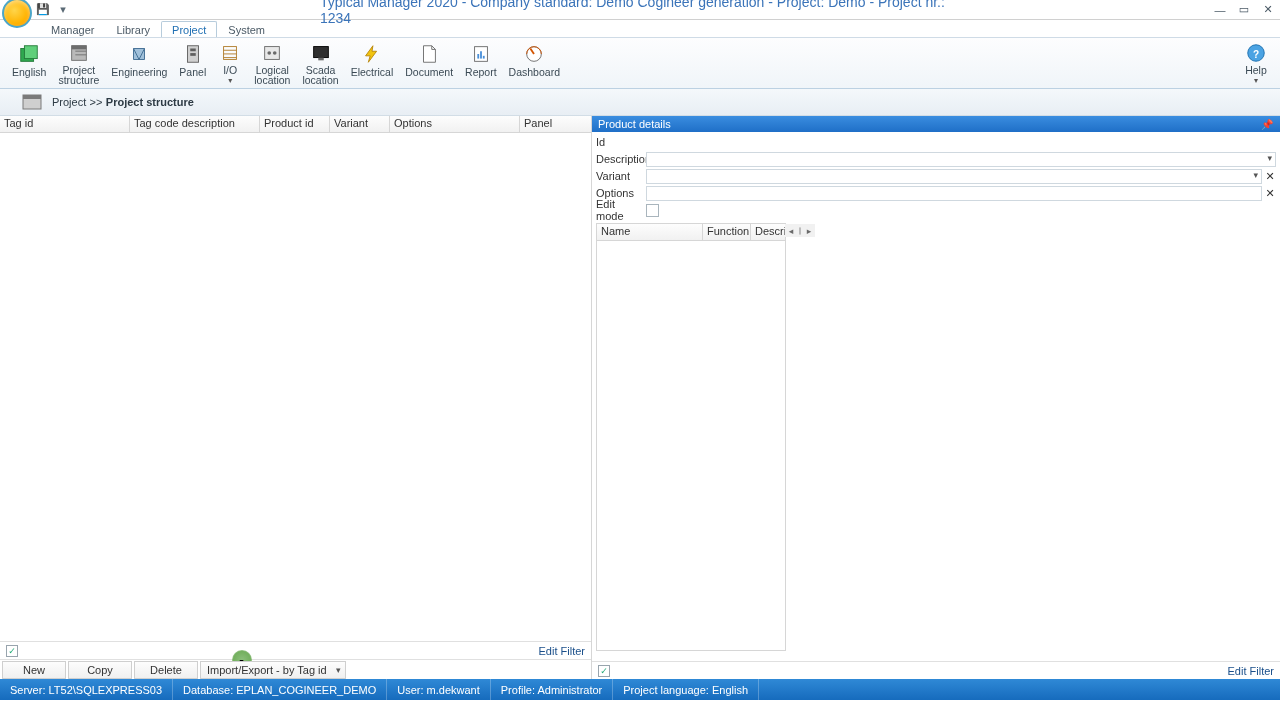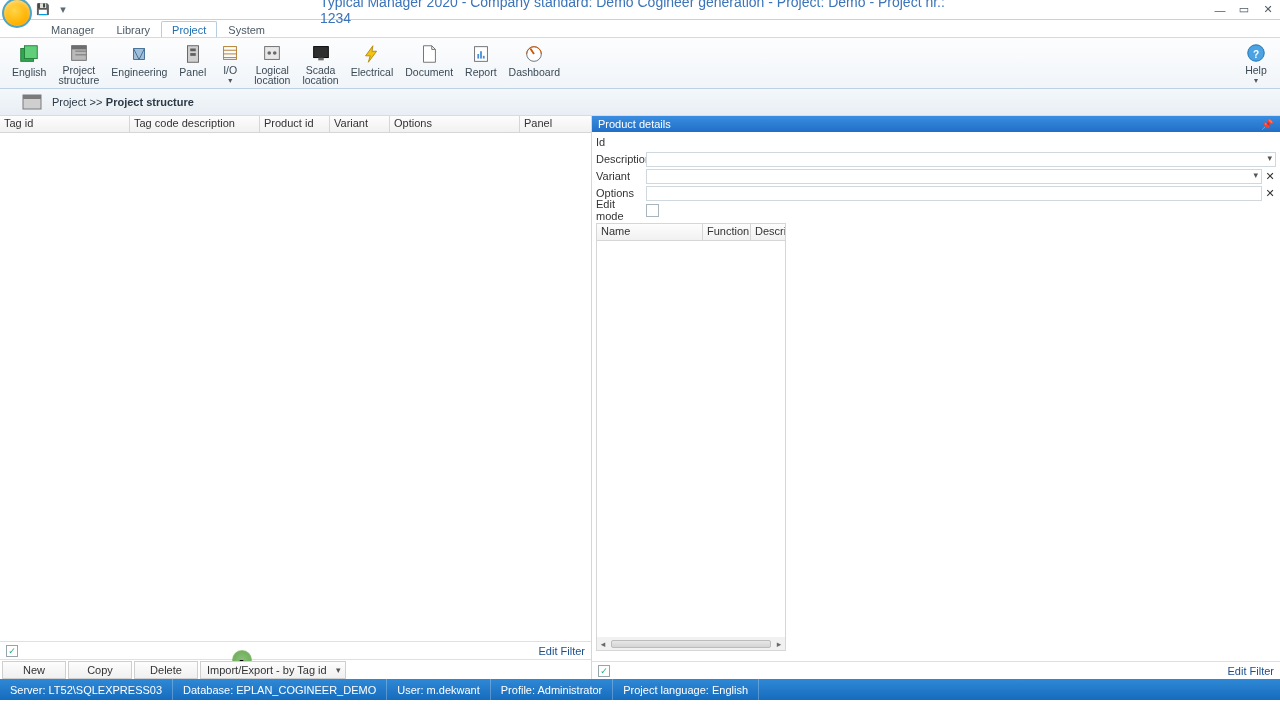--- a/index.html
+++ b/index.html
@@ -63,21 +63,21 @@
 .panel-title .pin { margin-left:auto; font-size:10px; }
 .form-rows { padding:2px 4px; }
 .form-row { display:flex; align-items:center; height:16px; margin-bottom:1px; }
 .form-row .lab { width:40px; color:#333; }
 .form-row .lab.w { width:48px; }
 .form-row .field { flex:1; height:15px; border:1px solid #cfd8df; background:#fff; margin-left:2px; position:relative;}
 .form-row .field.dd::after { content:"▾"; position:absolute; right:3px; top:0; font-size:9px; color:#555;}
 .form-row .clear-x { width:14px; text-align:center; color:#333; padding-left:2px; }
 .form-row .chkbox { width:13px; height:13px; border:1px solid #a9b5bd; margin-left:2px; background:#fff;}
 .sub-grid-wrap { flex:1; display:flex; flex-direction:column; margin:2px 4px 0; }
-.sub-grid { display:flex; flex-direction:column; border:1px solid #d6d6d6; width:190px; height:428px; }
+.sub-grid { display:flex; border:1px solid #d6d6d6; width:190px; height:428px; }
 .sub-grid .grid-head { background:linear-gradient(#fdfdfd,#f1f1f1); }
 .sub-grid .grid-body { flex:1; }
 .sub-grid .hscroll { height:13px; background:#f1f1f1; display:flex; align-items:center; }
 .sub-grid .hscroll .ar { width:12px; text-align:center; color:#6a6a6a; font-size:9px;}
 .sub-grid .hscroll .thumb { flex:1; height:8px; margin:0 2px; background:linear-gradient(#e7e7e7,#d4d4d4); border:1px solid #bcbcbc; border-radius:2px;}
 .right-foot { height:18px; border-top:1px solid #e0e0e0; display:flex; align-items:center; padding:0 6px; }
 .right-foot .chk { width:12px; height:12px; border:1px solid #98a4ad; margin-right:6px; display:flex; align-items:center; justify-content:center; color:#2a7; font-size:9px;}
 .right-foot .spacer { flex:1; }
 .right-foot .link { color:#1a4f8a; }
 

